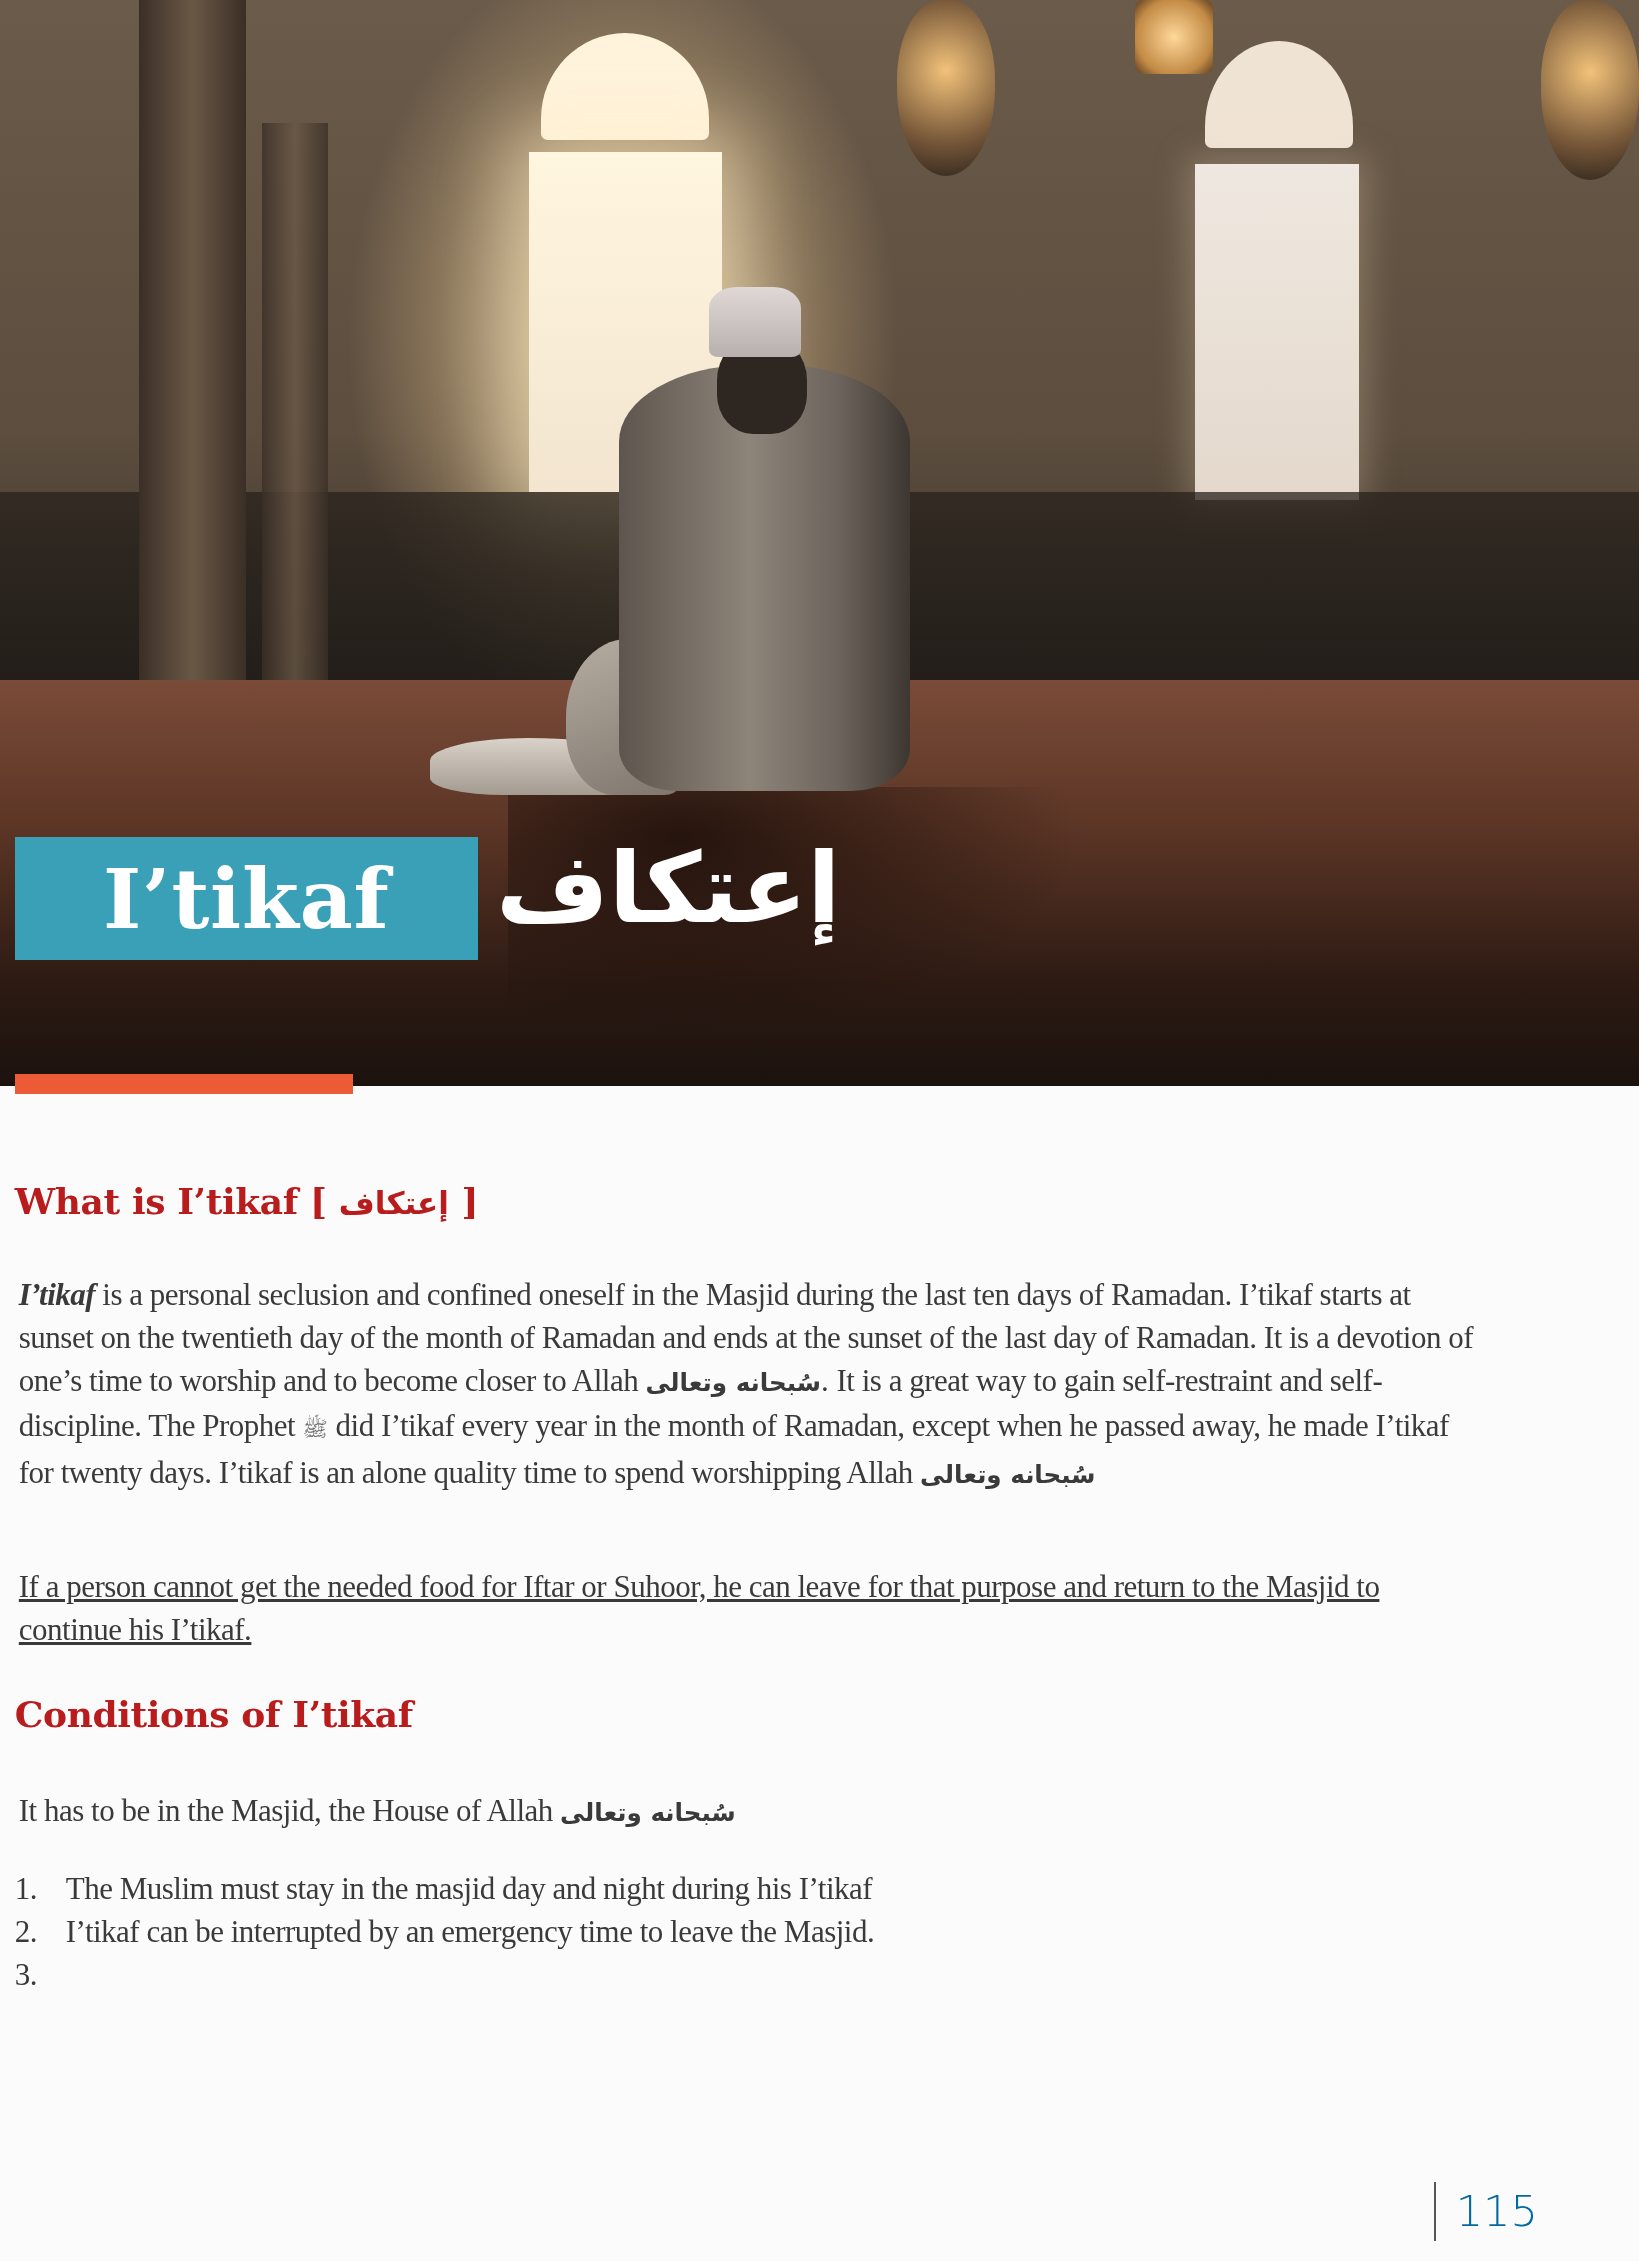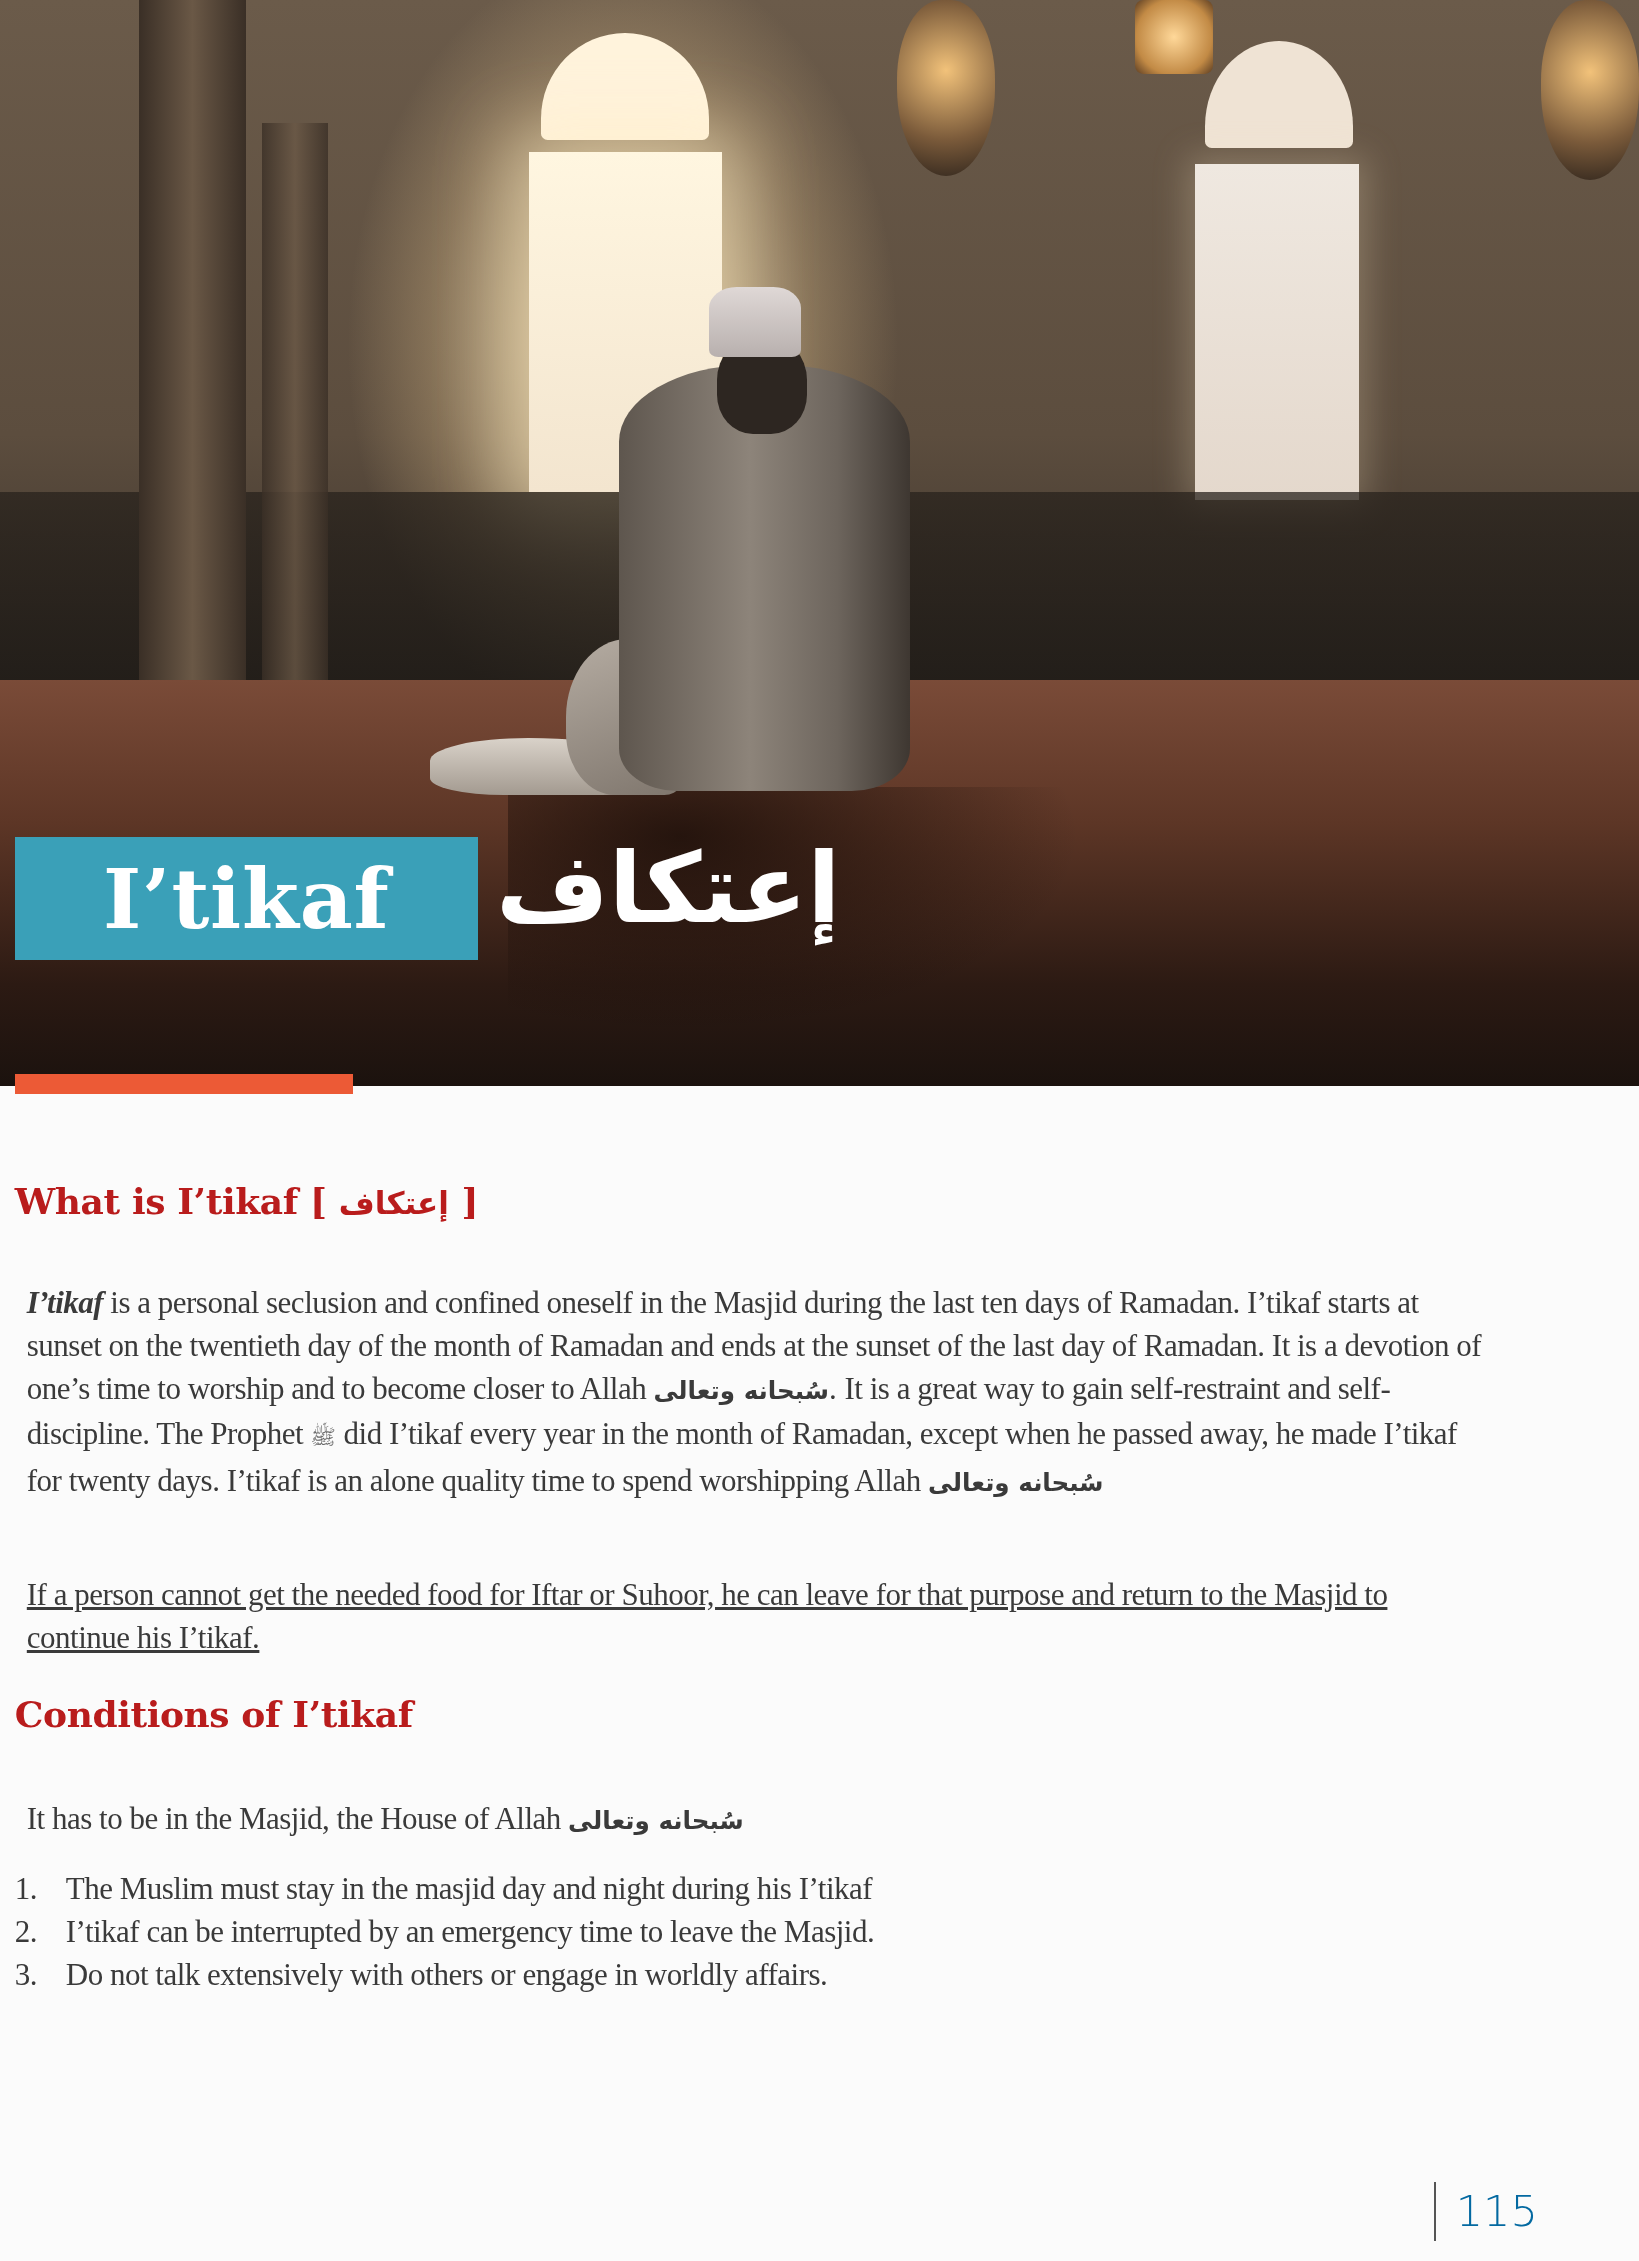--- a/index.html
+++ b/index.html
@@ -67,21 +67,21 @@
   .accent-bar { position:absolute; left:14.8px; top:1074px; width:338px; height:19.7px; background:#ec5a36; }
 
   
   .content { position:absolute; left:14.8px; top:1164px; width:1459px; }
   h2.section {
     margin:0; font-family: "DejaVu Serif", serif; font-weight: bold;
     font-size: 36px; color:#b91c1c; letter-spacing: -0.4px; line-height: 1.2;
   }
   h2.section .ar { font-family: "DejaVu Sans", sans-serif; font-weight: bold; font-size: 31px; }
   .para {
-    font-size: 31px; line-height: 43px; color:#3a3a3a; margin: 12px;
+    font-size: 31px; line-height: 43px; color:#3a3a3a; margin: 4px;
     letter-spacing: -0.5px;
   }
   .para .lead { font-weight: bold; font-style: italic; }
   .ar-inline { font-family: "DejaVu Sans", sans-serif; font-weight: bold; font-size: 24.6px; }
   .pbuh { font-family: "DejaVu Sans", sans-serif; font-size: 21px; color:#666; }
 
   .h-what { position:absolute; left:0; top:16.4px; }
   .p-def { position:absolute; left:0; top:105px; width:1459px; }
   .p-food { position:absolute; left:0; top:397px; width:1442px;text-decoration:underline; }
   .h-cond { position:absolute; left:0; top:529px; }
@@ -149,19 +149,18 @@
     <li>
         <span class="num">1.</span>
         <span>The Muslim must stay in the masjid day and night during his I’tikaf</span>
       </li>
     <li>
         <span class="num">2.</span>
         <span>I’tikaf can be interrupted by an emergency time to leave the Masjid.</span>
       </li>
     <li>
         <span class="num">3.</span>
-        <span>Do not talk extensively with others or engage in worldly affairs.</span>
       </li>
   </ol>
 </div>
 
 <div class="page-num">115</div>
 
 
 </body></html>

